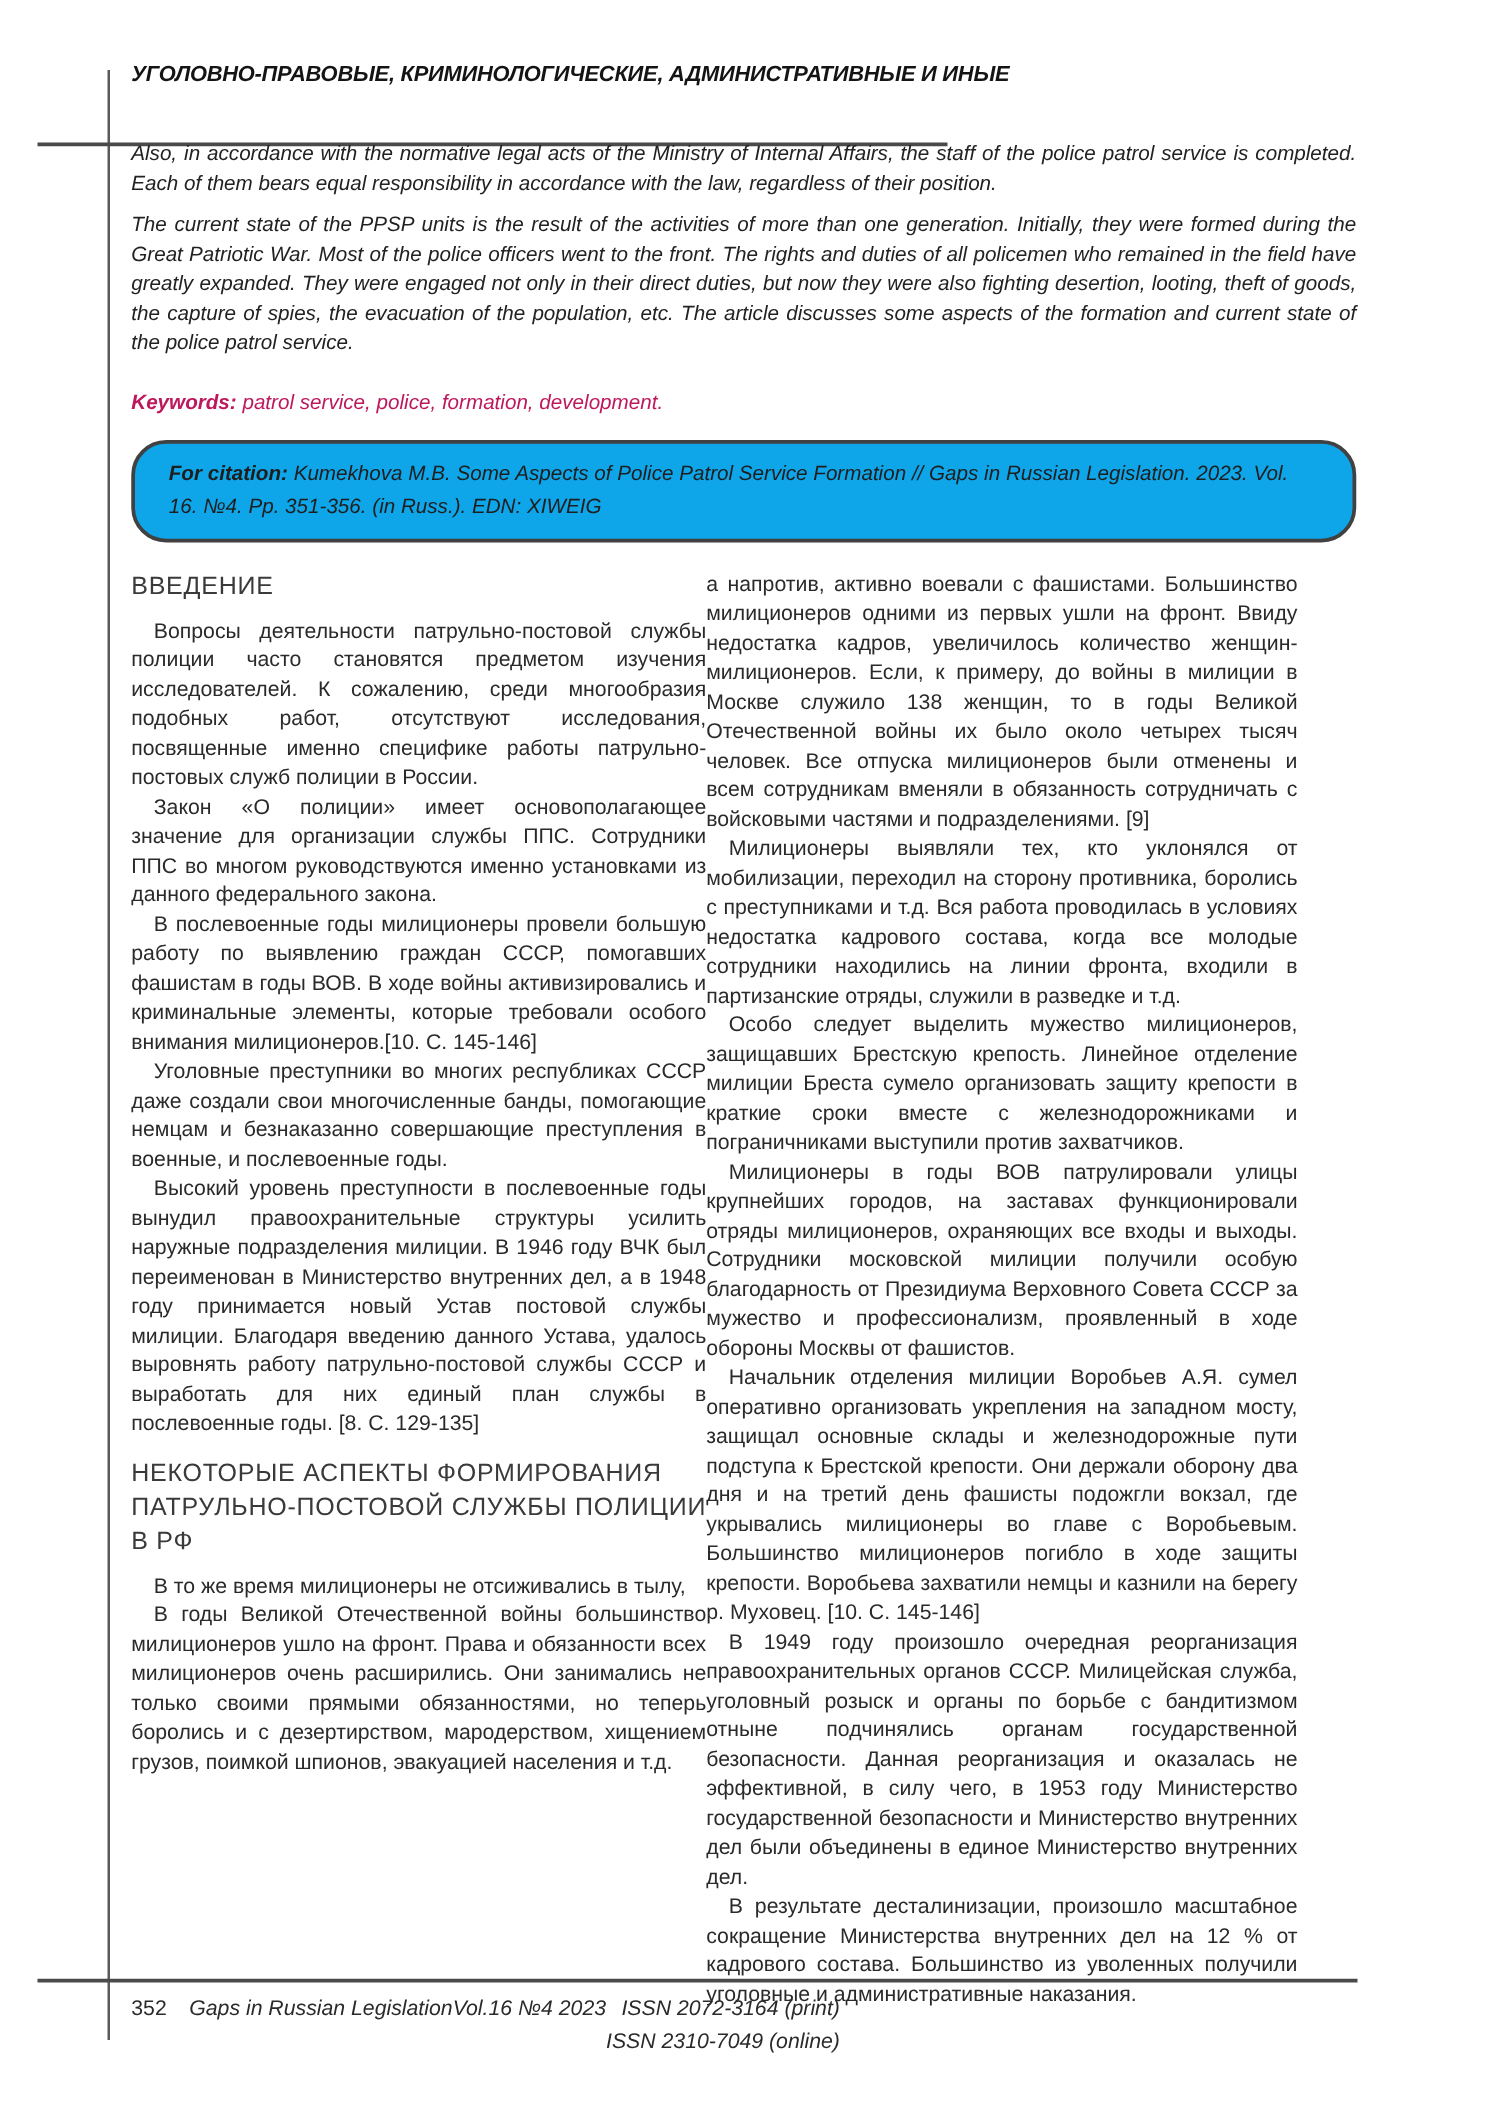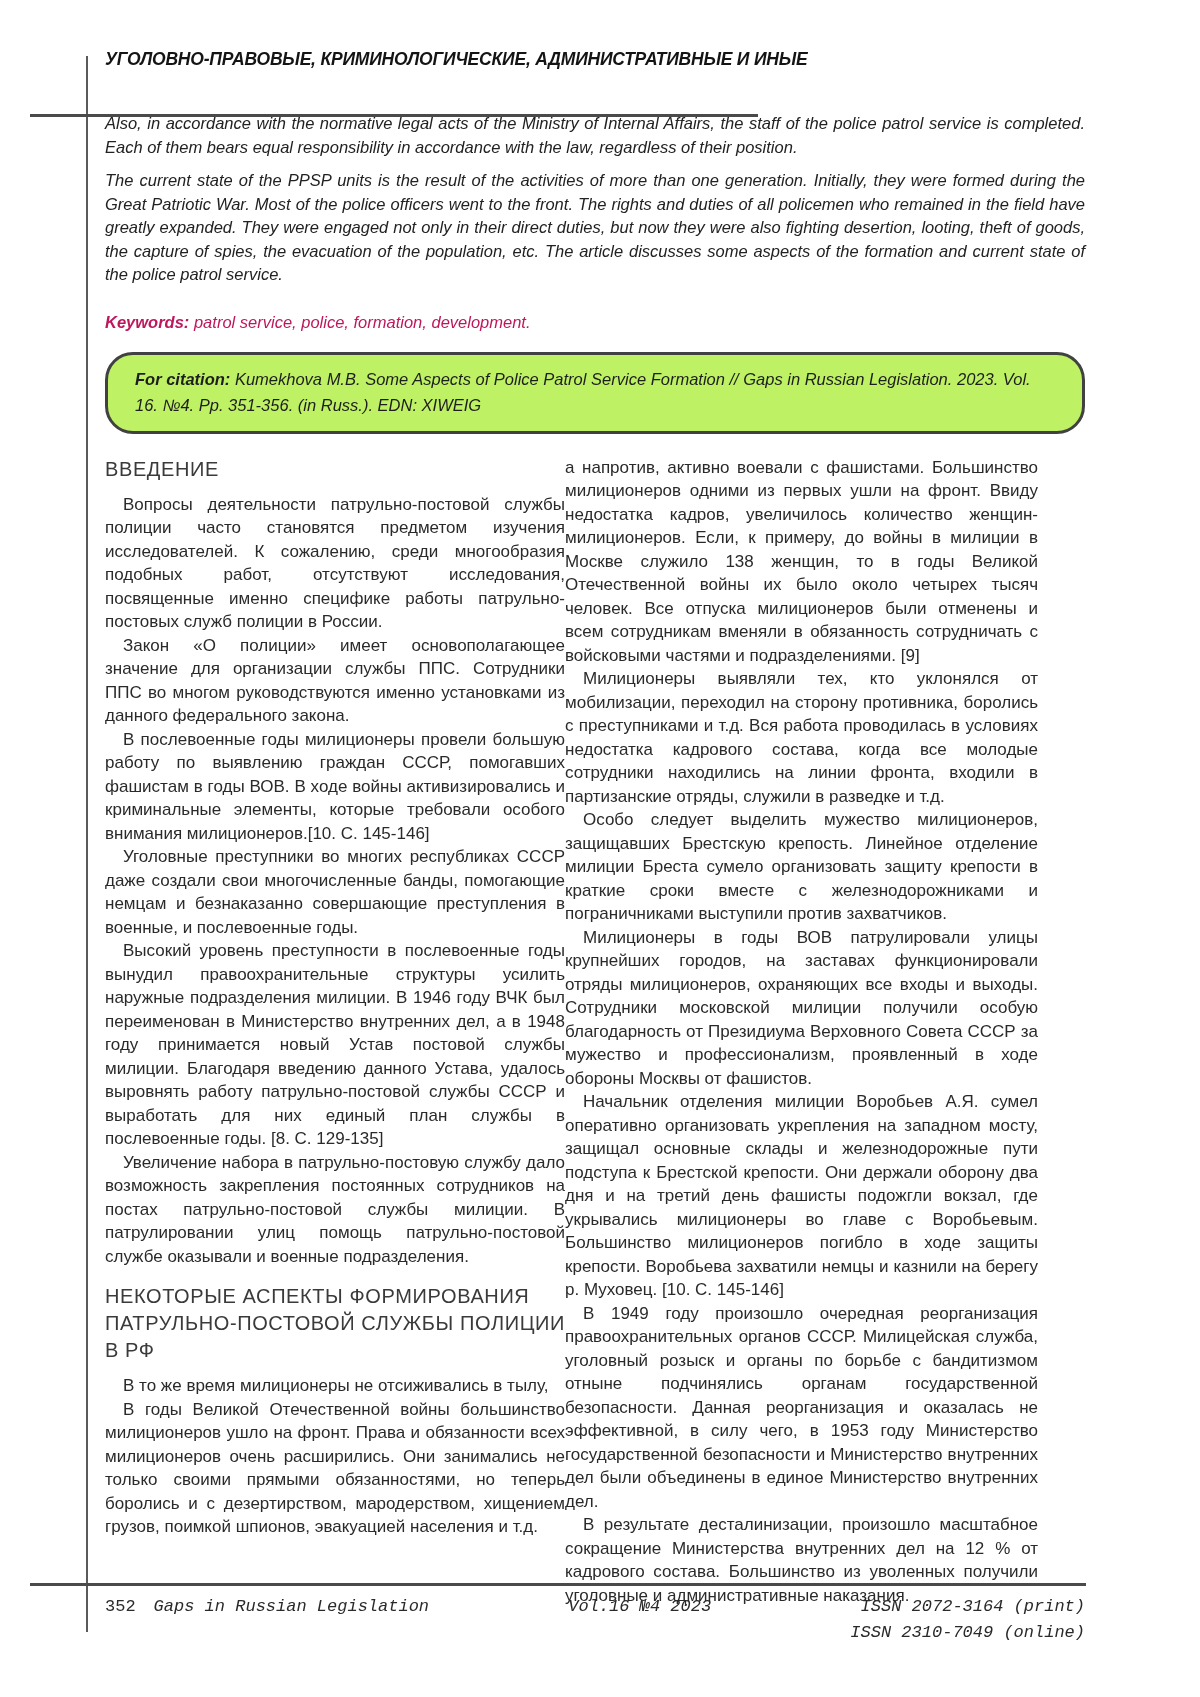--- a/index.html
+++ b/index.html
@@ -64,21 +64,21 @@
     font-size: 16.5px;
     line-height: 23px;
     color: #be185d;
   }
   .keywords .kw-label { font-weight: bold; }
 
   .citation-box {
     margin-top: 18px;
     border: 3px solid #414141;
     border-radius: 28px;
-    background: #bef264;
+    background: #0ea5e9;
     padding: 11px 27px 13px 27px;
     font-style: italic;
     font-size: 16.5px;
     line-height: 26px;
     color: #1e1e1e;
   }
   .citation-box .cit-label { font-weight: bold; }
 
   .columns {
     margin-top: 22px;
@@ -103,26 +103,25 @@
     margin: 0;
     text-indent: 18px;
   }
   .col p.para.noindent { text-indent: 0; }
 
   .footer {
     position: absolute;
     left: 105px; top: 1594px;
     width: 980px;
     display: flex;
-    justify-content: space-between;
+    justify-content: flex-start;
     align-items: flex-start;
     font-size: 17px;
     line-height: 26px;
     color: #2a2a2a;
-    font-family: Liberation Mono, monospace;
   }
   .footer .pagenum { font-style: normal; margin-right: 18px; }
   .footer .journal, .footer .volume, .footer .issn { font-style: italic; }
   .footer .issn { text-align: right; }
   .footer-left { display: flex; }
 </style>
 </head>
 <body>
 
 <div class="vline"></div>
@@ -150,21 +149,20 @@
 
   <div class="columns">
 
     <div class="col col-left">
       <h2 class="col-heading">ВВЕДЕНИЕ</h2>
       <p class="para">Вопросы деятельности патрульно-постовой службы полиции часто становятся предметом изучения исследователей. К сожалению, среди многообразия подобных работ, отсутствуют исследования, посвященные именно специфике работы патрульно-постовых служб полиции в России.</p>
       <p class="para">Закон «О полиции» имеет основополагающее значение для организации службы ППС. Сотрудники ППС во многом руководствуются именно установками из данного федерального закона.</p>
       <p class="para">В послевоенные годы милиционеры провели большую работу по выявлению граждан СССР, помогавших фашистам в годы ВОВ. В ходе войны активизировались и криминальные элементы, которые требовали особого внимания милиционеров.[10. С. 145-146]</p>
       <p class="para">Уголовные преступники во многих республиках СССР даже создали свои многочисленные банды, помогающие немцам и безнаказанно совершающие преступления в военные, и послевоенные годы.</p>
       <p class="para">Высокий уровень преступности в послевоенные годы вынудил правоохранительные структуры усилить наружные подразделения милиции. В 1946 году ВЧК был переименован в Министерство внутренних дел, а в 1948 году принимается новый Устав постовой службы милиции. Благодаря введению данного Устава, удалось выровнять работу патрульно-постовой службы СССР и выработать для них единый план службы в послевоенные годы. [8. С. 129-135]</p>
-      <p class="para">Увеличение набора в патрульно-постовую службу дало возможность закрепления постоянных сотрудников на постах патрульно-постовой службы милиции. В патрулировании улиц помощь патрульно-постовой службе оказывали и военные подразделения.</p>
       <h2 class="col-heading second">НЕКОТОРЫЕ АСПЕКТЫ ФОРМИРОВАНИЯ ПАТРУЛЬНО-ПОСТОВОЙ СЛУЖБЫ ПОЛИЦИИ В РФ</h2>
       <p class="para">В то же время милиционеры не отсиживались в тылу,</p>
       <p class="para">В годы Великой Отечественной войны большинство милиционеров ушло на фронт. Права и обязанности всех милиционеров очень расширились. Они занимались не только своими прямыми обязанностями, но теперь боролись и с дезертирством, мародерством, хищением грузов, поимкой шпионов, эвакуацией населения и т.д.</p>
     </div>
 
     <div class="col col-right">
       <p class="para noindent">а напротив, активно воевали с фашистами. Большинство милиционеров одними из первых ушли на фронт. Ввиду недостатка кадров, увеличилось количество женщин-милиционеров. Если, к примеру, до войны в милиции в Москве служило 138 женщин, то в годы Великой Отечественной войны их было около четырех тысяч человек. Все отпуска милиционеров были отменены и всем сотрудникам вменяли в обязанность сотрудничать с войсковыми частями и подразделениями. [9]</p>
       <p class="para">Милиционеры выявляли тех, кто уклонялся от мобилизации, переходил на сторону противника, боролись с преступниками и т.д. Вся работа проводилась в условиях недостатка кадрового состава, когда все молодые сотрудники находились на линии фронта, входили в партизанские отряды, служили в разведке и т.д.</p>
       <p class="para">Особо следует выделить мужество милиционеров, защищавших Брестскую крепость. Линейное отделение милиции Бреста сумело организовать защиту крепости в краткие сроки вместе с железнодорожниками и пограничниками выступили против захватчиков.</p>
       <p class="para">Милиционеры в годы ВОВ патрулировали улицы крупнейших городов, на заставах функционировали отряды милиционеров, охраняющих все входы и выходы. Сотрудники московской милиции получили особую благодарность от Президиума Верховного Совета СССР за мужество и профессионализм, проявленный в ходе обороны Москвы от фашистов.</p>

